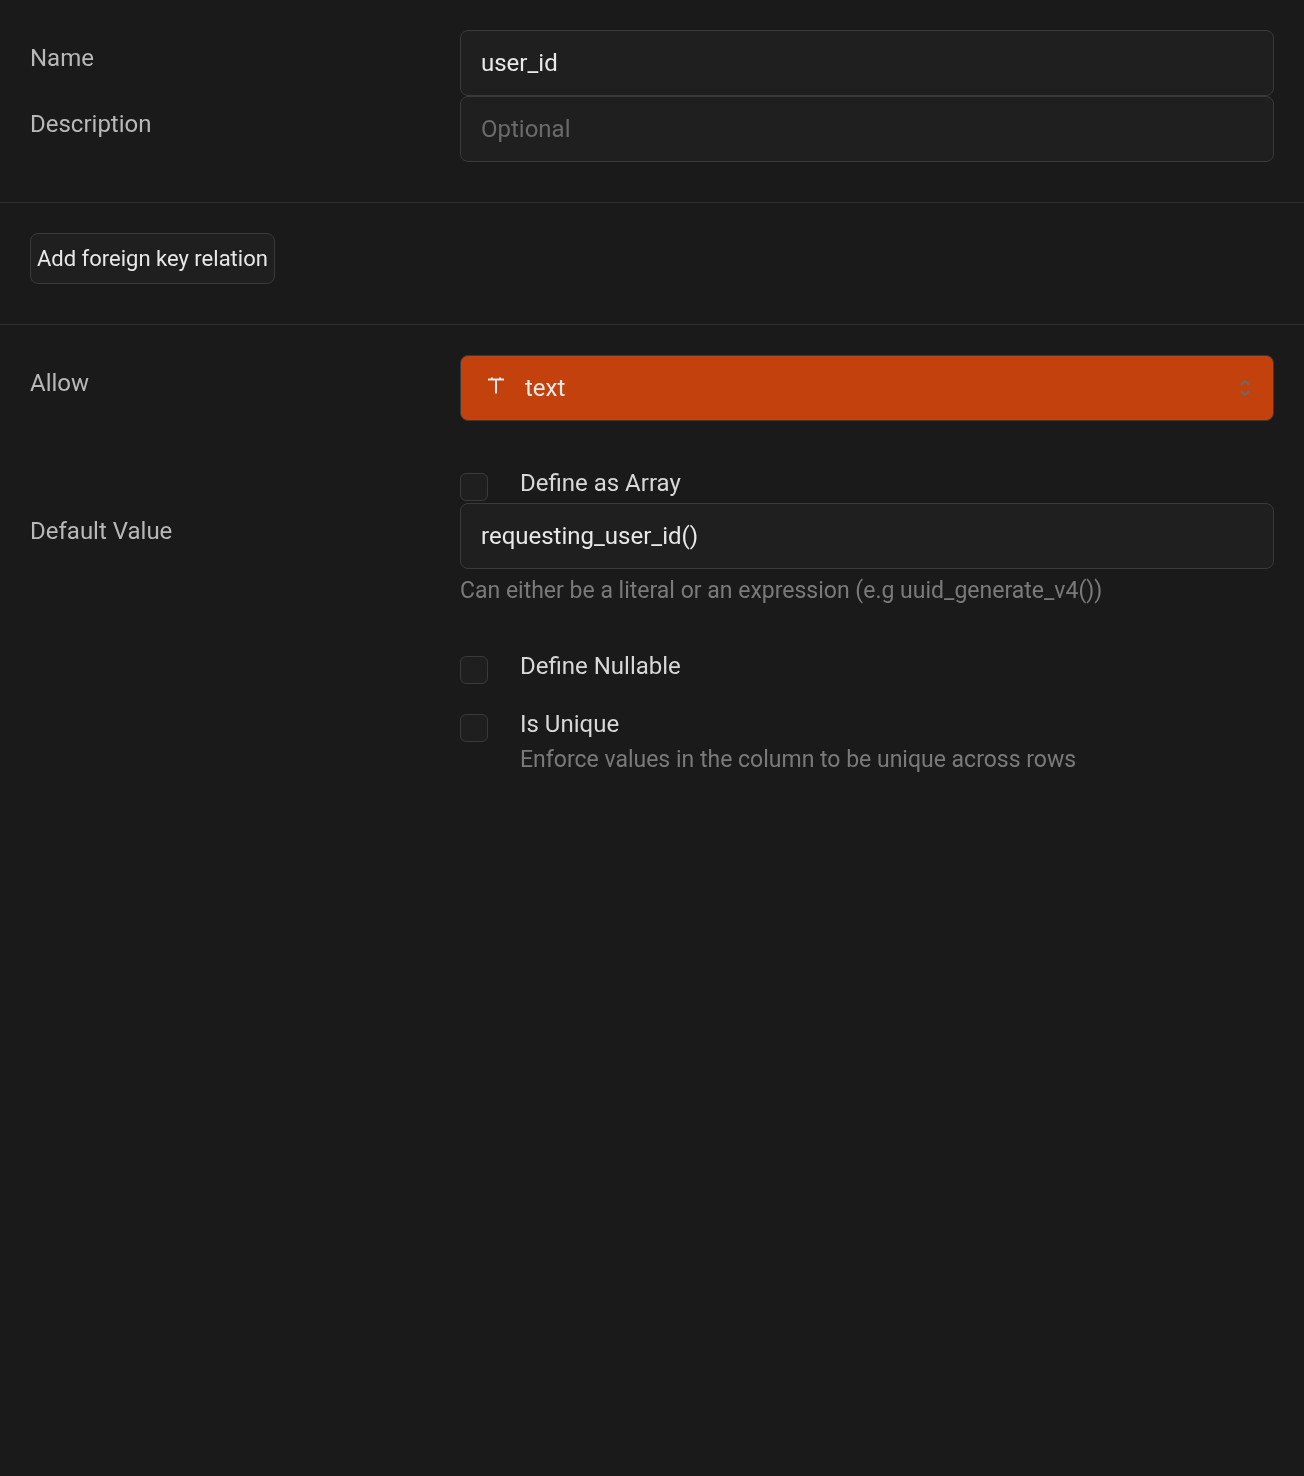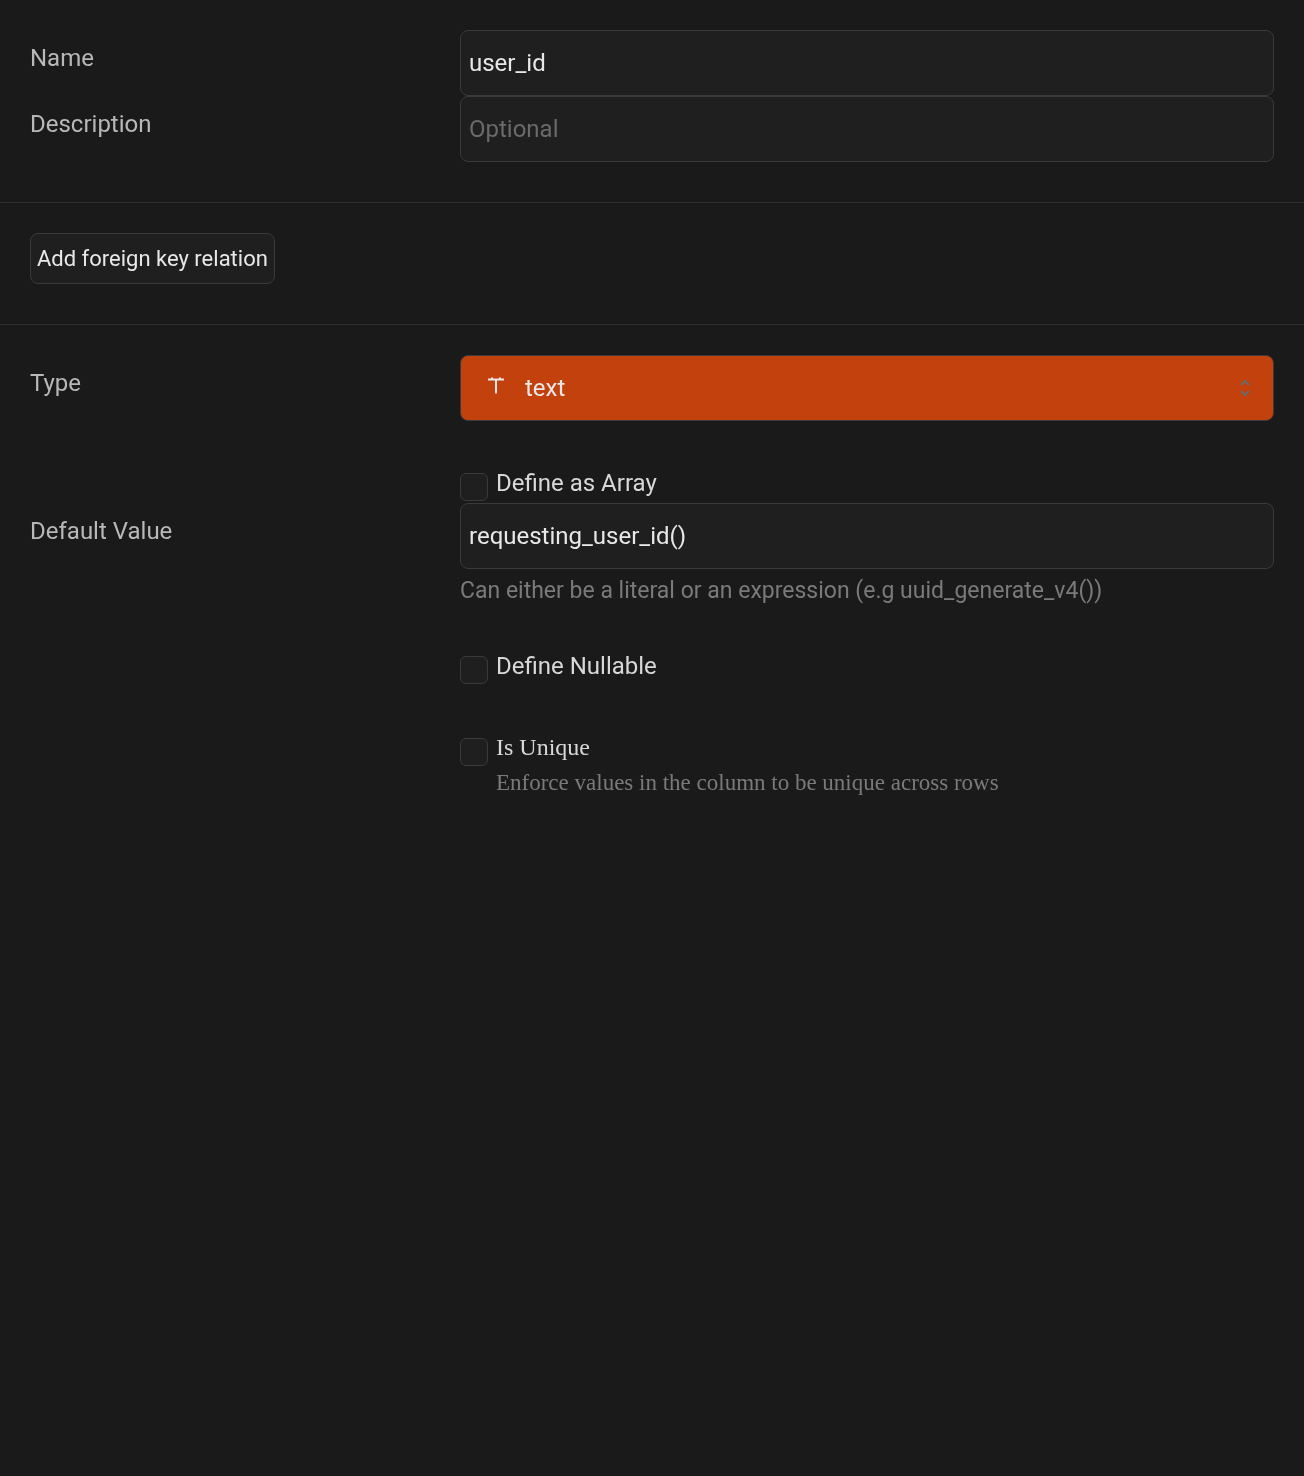--- a/index.html
+++ b/index.html
@@ -37,21 +37,21 @@
       padding-top: 14px;
     }
     .form-control-area {
       flex: 1;
     }
     .text-input {
       width: 100%;
       background-color: #1f1f1f;
       border: 1px solid #3a3a3a;
       border-radius: 8px;
-      padding: 18px 8px;
+      padding: 18px 20px;
       color: #e8e8e8;
       font-size: 24px;
       font-family: inherit;
       outline: none;
     }
     .text-input::placeholder {
       color: #6a6a6a;
     }
     .secondary-button {
       background-color: #1f1f1f;
@@ -94,25 +94,25 @@
       top: 50%;
       transform: translateY(-50%);
       color: #6a6a6a;
       display: flex;
       flex-direction: column;
       gap: 2px;
     }
     .checkbox-row {
       display: flex;
       align-items: flex-start;
-      gap: 8px;
+      gap: 32px;
       margin-top: 48px;
     }
     .checkbox-row.tight {
-      font-family: Liberation Serif, serif;
+      margin-top: 24px;
     }
     .checkbox-box {
       width: 28px;
       height: 28px;
       background-color: #1f1f1f;
       border: 1px solid #3a3a3a;
       border-radius: 6px;
       flex-shrink: 0;
       margin-top: 4px;
       cursor: pointer;
@@ -154,21 +154,21 @@
     </div>
   </div>
 </div>
 
 <div class="form-section bordered">
   <button class="secondary-button">Add foreign key relation</button>
 </div>
 
 <div class="form-section">
   <div class="form-row">
-    <div class="form-label">Type</div>
+    <div class="form-label">Allow</div>
     <div class="form-control-area">
       <div class="select-wrapper">
         <span class="select-type-icon">
           <svg width="24" height="24" viewBox="0 0 24 24" fill="none" stroke="currentColor" stroke-width="2">
             <path d="M4 6h16M12 6v14M8 6V4M16 6V4"></path>
           </svg>
         </span>
         <div class="select-input">
           <span>text</span>
         </div>

